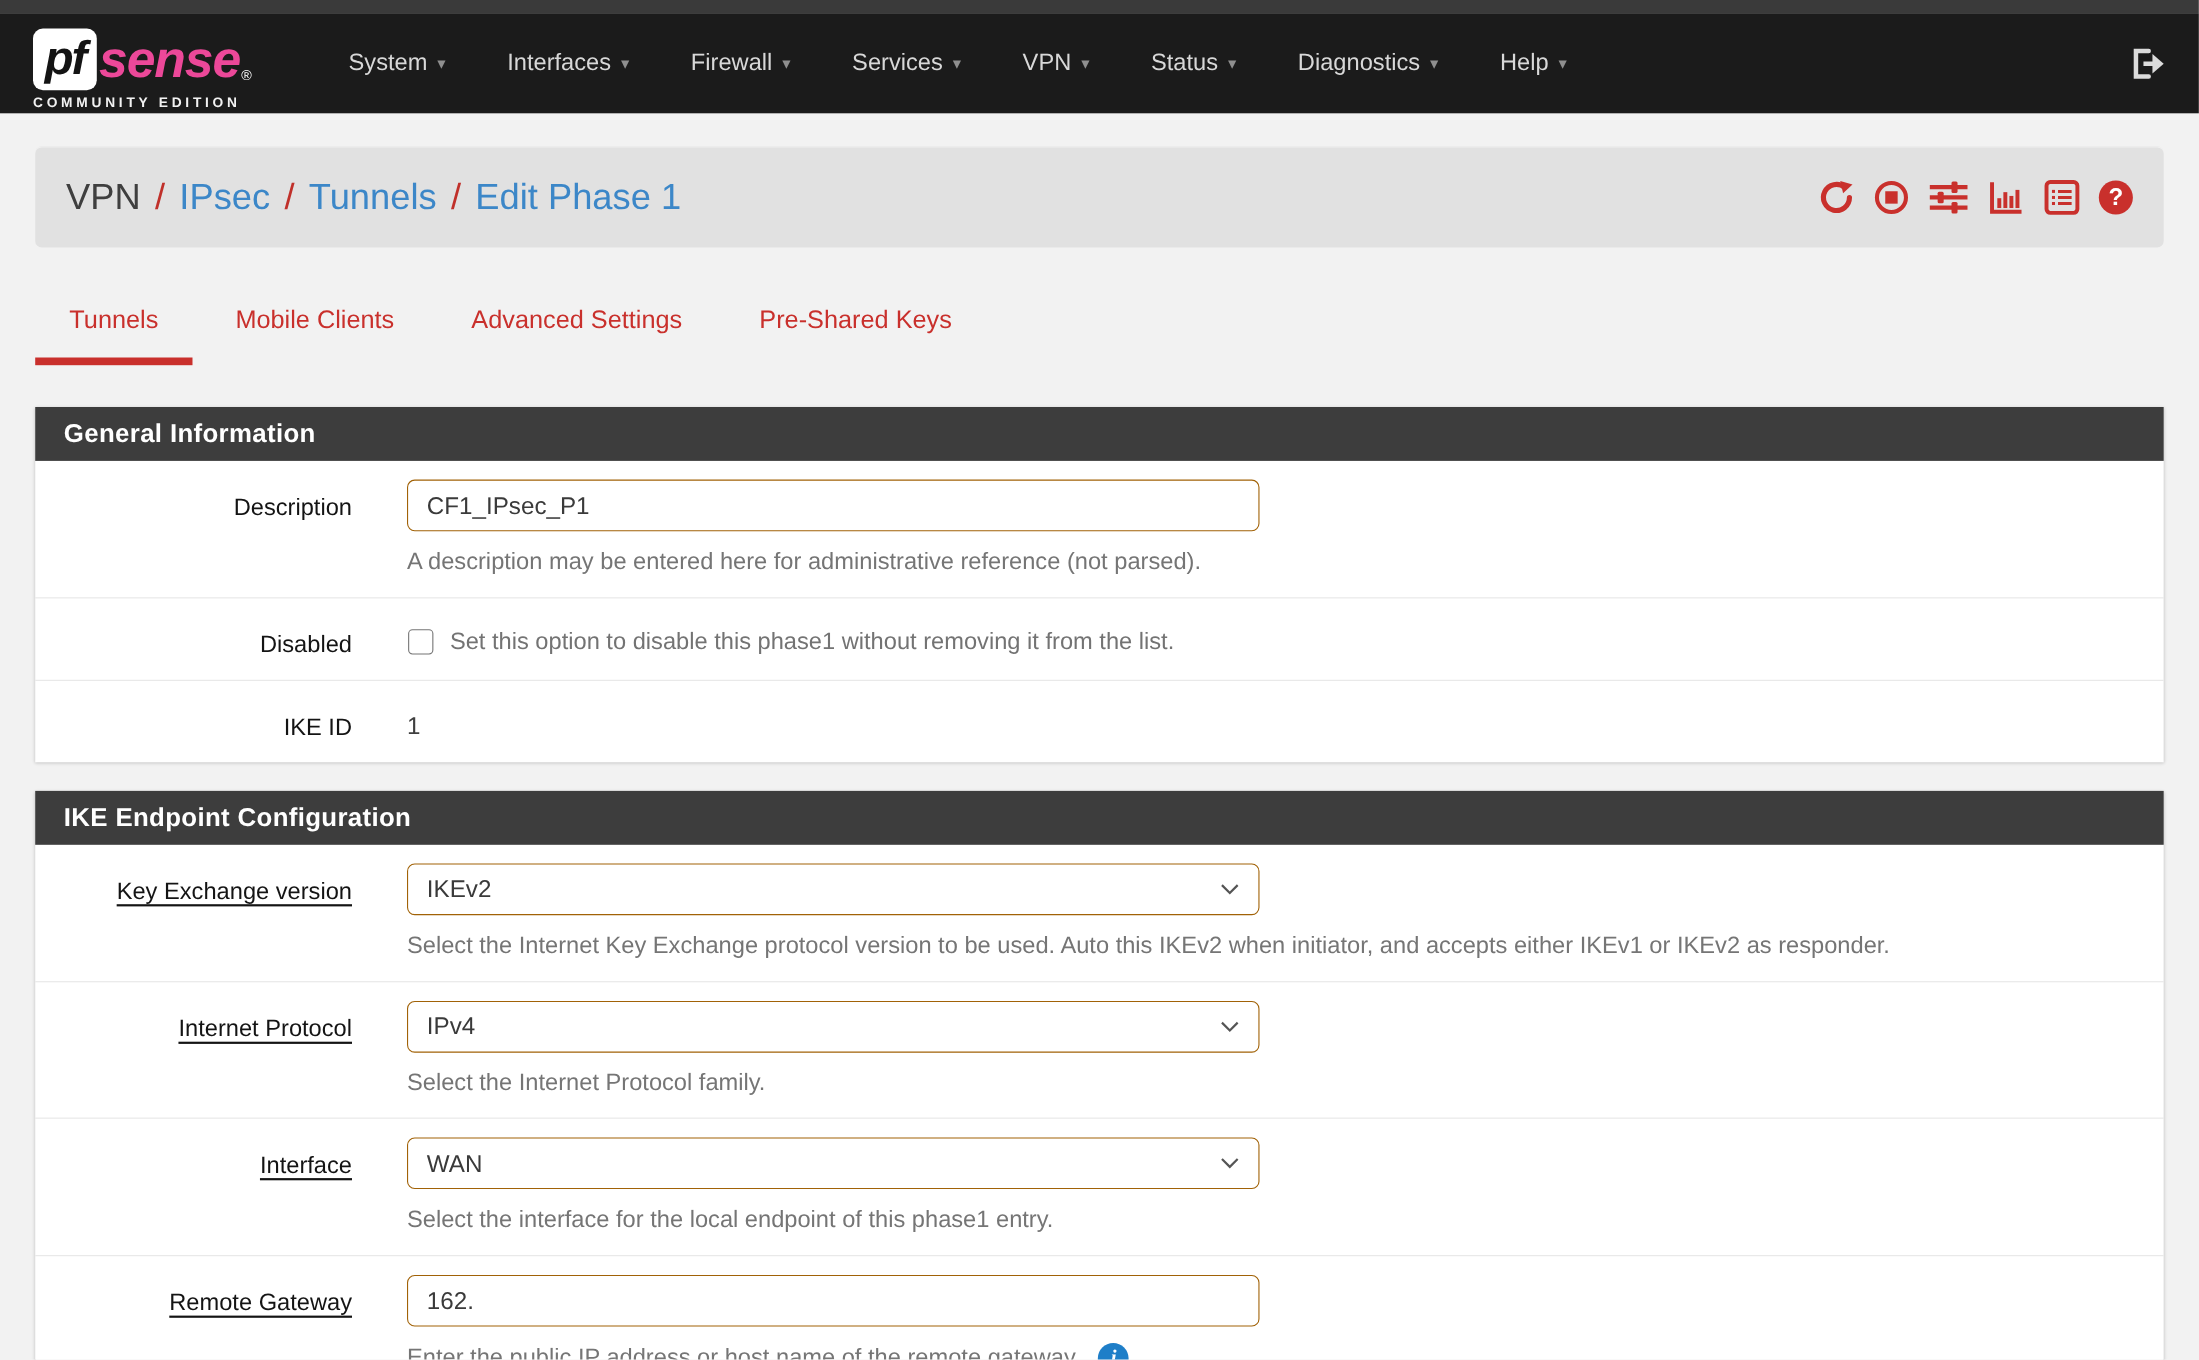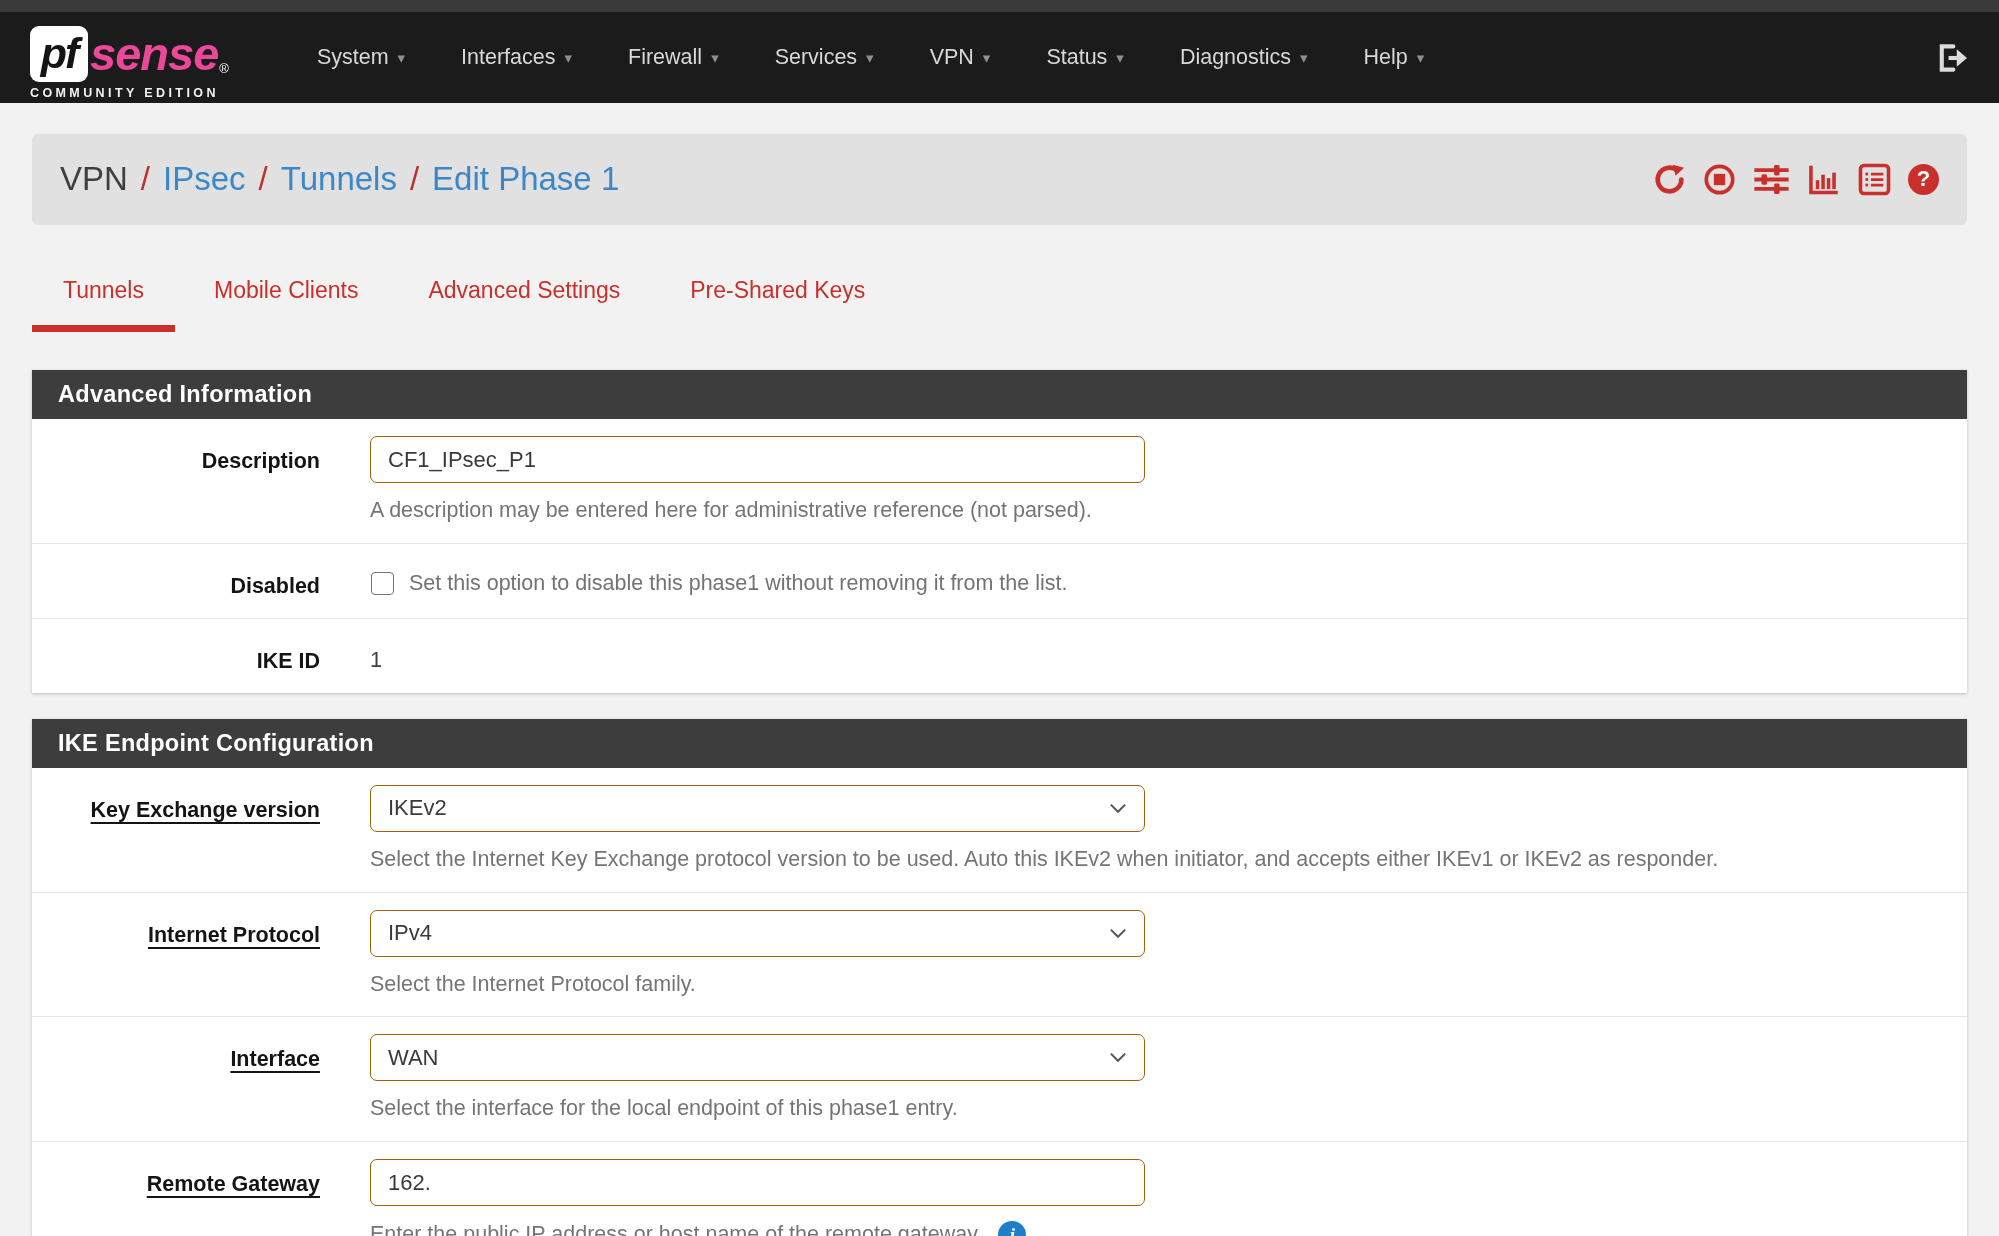--- a/index.html
+++ b/index.html
@@ -69,21 +69,21 @@
   }
   .panel + .panel { margin-top:26px; }
   .panel-header {
     background:#3d3d3d; color:#ffffff; font-weight:bold; font-size:23.5px;
     padding:11px 26px; letter-spacing:.3px;
   }
   .frow { display:flex; padding:17px 0 19px; border-bottom:1px solid #e7e7e7; }
   .frow:last-child { border-bottom:none; }
   .flabel {
     width:288px; flex-shrink:0; text-align:right;
-    font-weight:bold; font-size:21.5px; color:#141414; padding-top:13px;
+    font-weight:normal; font-size:21.5px; color:#141414; padding-top:13px;
   }
   .flabel.u { }
   .flabel.u span { text-decoration:underline; text-underline-offset:5px; }
   .fctrl { margin-left:50px; width:1597px; }
   .text-input, .fake-select {
     width:775px; height:47px; border:1px solid #a16207; border-radius:7px;
     background:#ffffff; font-size:22px; color:#3a3a3a; padding:0 17px;
     font-family:"Liberation Sans", sans-serif;
   }
   .fake-select { display:flex; align-items:center; justify-content:space-between; cursor:pointer; }
@@ -216,21 +216,21 @@
   </div>
 
   <div class="tabs">
     <div class="tab active">Tunnels</div>
     <div class="tab">Mobile Clients</div>
     <div class="tab">Advanced Settings</div>
     <div class="tab">Pre-Shared Keys</div>
   </div>
 
   <div class="panel">
-    <div class="panel-header">Advanced Information</div>
+    <div class="panel-header">General Information</div>
 
     <div class="frow">
       <div class="flabel">Description</div>
       <div class="fctrl">
         <input class="text-input" type="text" value="CF1_IPsec_P1" style="">
         <div class="help">A description may be entered here for administrative reference (not parsed).</div>
       </div>
     </div>
 
     <div class="frow">

